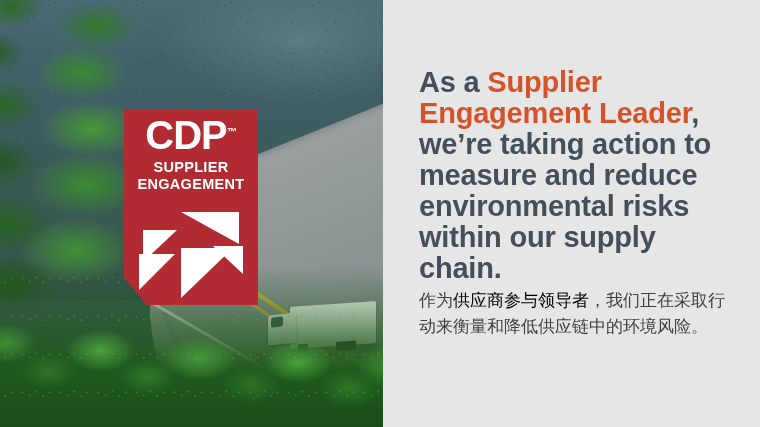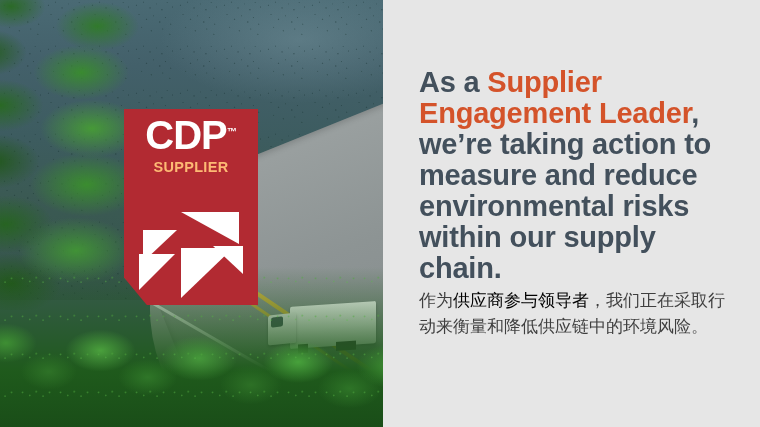--- a/index.html
+++ b/index.html
@@ -229,21 +229,21 @@
   .badge-tm {
     font-size: 10px;
     font-weight: 700;
     vertical-align: super;
     letter-spacing: 0;
   }
   .badge-sub {
     position: absolute;
     left: 0; right: 0; top: 50px;
     text-align: center;
-    color: #fdba74;
+    color: #ffffff;
     font-family: "Liberation Sans", sans-serif;
     font-weight: 700;
     font-size: 14.5px;
     line-height: 16.5px;
     letter-spacing: .3px;
   }
   .badge-mark {
     position: absolute;
     left: 50%; top: 103px;
     transform: translateX(-50%);
@@ -309,20 +309,21 @@
     <div class="tree-tip"></div>
 
     <div class="foreground"></div>
 
     <div class="badge">
 
       <div class="badge-cdp"><span>CDP</span><span class="badge-tm">™</span></div>
 
       <div class="badge-sub">
         <div>SUPPLIER</div>
+        <div>ENGAGEMENT</div>
       </div>
 
       <svg class="badge-mark" viewBox="0 0 112 86">
 
         <polygon points="46,0 104,0 104,32" fill="#ffffff"></polygon>
 
         <polygon points="8,18 42,18 8,50" fill="#ffffff"></polygon>
 
         <polygon points="4,42 40,42 4,78" fill="#ffffff"></polygon>
 

